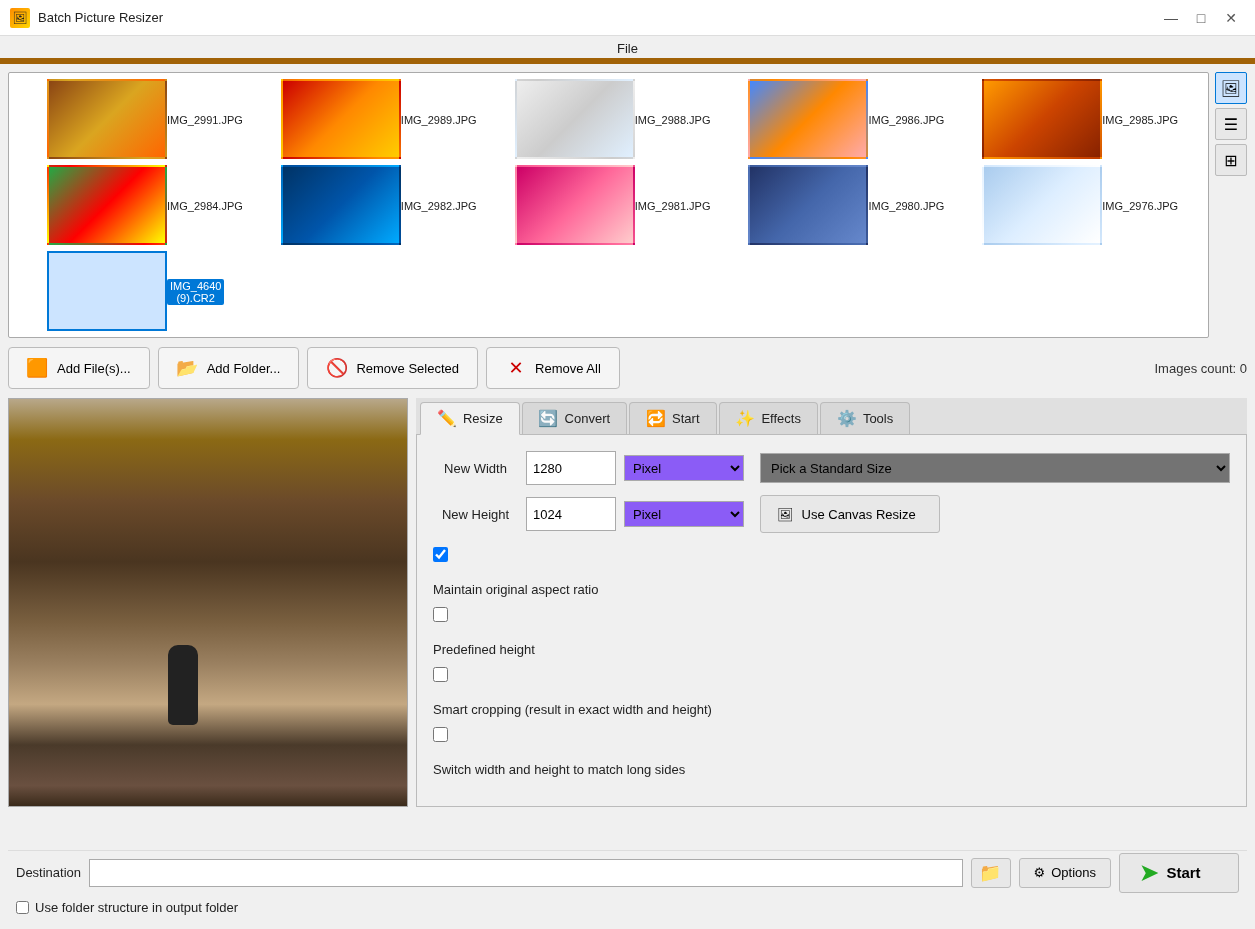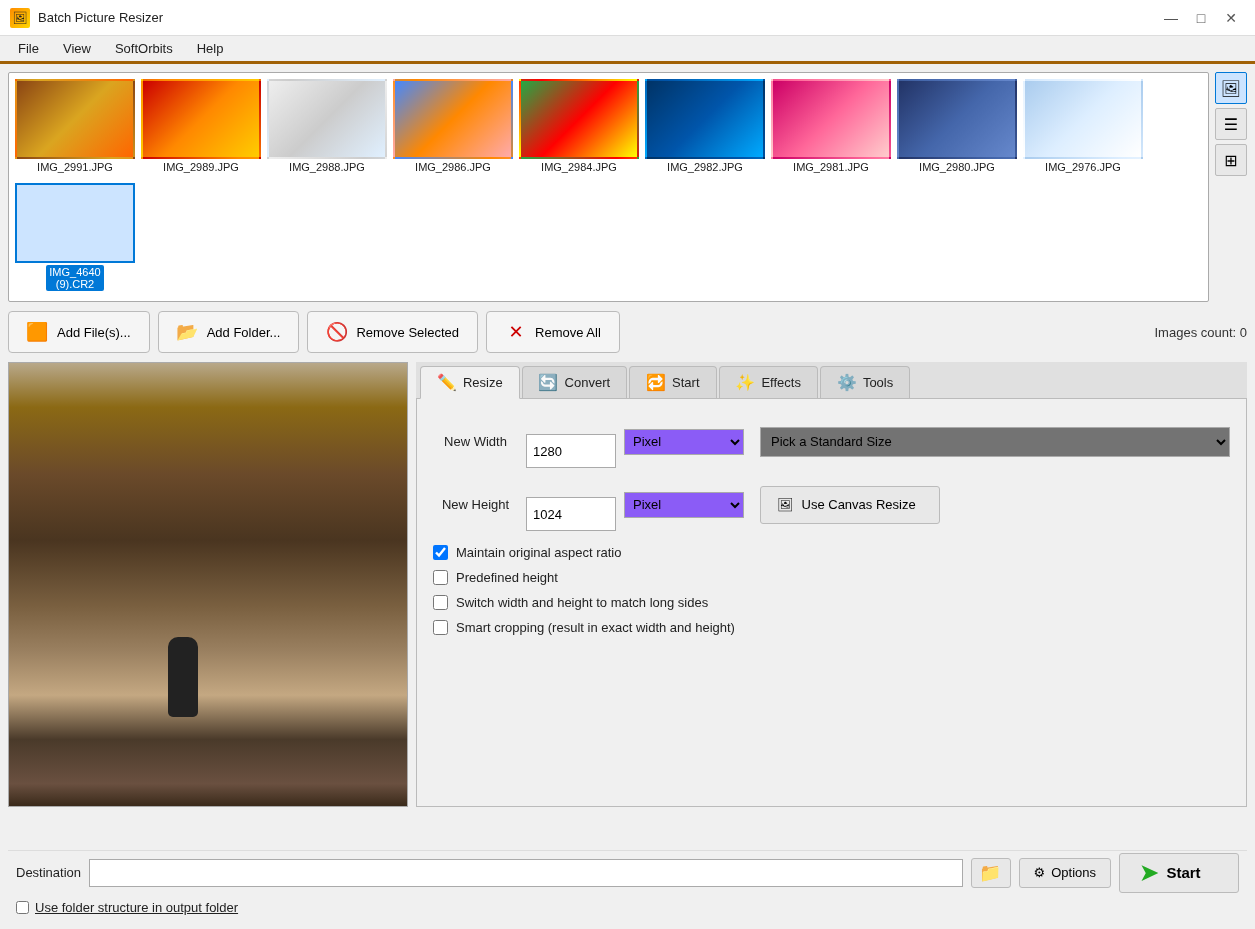--- a/index.html
+++ b/index.html
@@ -58,24 +58,26 @@
       align-items: center;
       justify-content: center;
       font-size: 14px;
       color: #555;
     }
 
     
     .menubar {
       background: #f0f0f0;
       display: flex;
+      align-items: center;
       padding: 2px 8px;
       gap: 4px;
-      border-bottom: 3px solid #a16207;
+      border-bottom: 6px solid #a16207;
       height: 28px;
+      flex-direction: column;
     }
     .menubar-item {
       padding: 3px 10px;
       cursor: pointer;
       border-radius: 3px;
       font-size: 13px;
     }
 
     
     .main {
@@ -94,23 +96,24 @@
       border-radius: 2px;
       padding: 6px;
       display: flex;
       flex-wrap: wrap;
       gap: 6px;
       min-height: 230px;
       position: relative;
     }
     .gallery-item {
       display: flex;
-      flex-direction: column;
-      align-items: center;
-      cursor: pointer;
+      flex-direction: row;
+      align-items: center;
+      cursor: pointer;
+      margin-left: 32px;
     }
     .gallery-thumb {
       width: 120px;
       height: 80px;
       object-fit: cover;
       background: #888;
       border: 2px solid transparent;
       overflow: hidden;
       display: flex;
       align-items: center;
@@ -284,21 +287,20 @@
       text-align: center;
       font-size: 13px;
     }
     .form-input {
       width: 90px;
       height: 26px;
       border: 1px solid #aaa;
       padding: 16px 6px;
       font-size: 13px;
       background: #fff;
-      margin-top: 19px;
     }
     .form-select {
       width: 120px;
       height: 26px;
       border: 1px solid #aaa;
       padding: 2px 4px;
       font-size: 13px;
       background: #8b5cf6;
     }
     .standard-size-select {
@@ -306,23 +308,24 @@
       height: 30px;
       border: 1px solid #aaa;
       padding: 2px 6px;
       font-size: 13px;
       background: #737373;
     }
 
     
     .checkbox-row {
       display: flex;
-      align-items: center;
-      gap: 8px;
+      align-items: flex-start;
+      gap: 20px;
       margin-bottom: 10px;
+      flex-direction: column;
     }
     .checkbox-row input[type=checkbox] {
       width: 15px;
       height: 15px;
       cursor: pointer;
     }
     .checkbox-label {
       font-size: 13px;
       cursor: pointer;
     }
@@ -389,21 +392,20 @@
       height: 30px;
     }
 
     
     .folder-bar {
       display: flex;
       align-items: center;
       gap: 6px;
       padding: 2px 8px 6px;
       background: #f0f0f0;
-      text-decoration: underline;
     }
 
     
     .start-btn {
       display: flex;
       align-items: center;
       gap: 8px;
       padding: 6px 20px;
       background: #e8e8e8;
       border: 1px solid #bbb;
@@ -462,20 +464,24 @@
         <div class="gallery-thumb thumb-2"></div>
         <div class="gallery-label">IMG_2989.JPG</div>
       </div>
       <div class="gallery-item">
         <div class="gallery-thumb thumb-3"></div>
         <div class="gallery-label">IMG_2988.JPG</div>
       </div>
       <div class="gallery-item">
         <div class="gallery-thumb thumb-4"></div>
         <div class="gallery-label">IMG_2986.JPG</div>
+      </div>
+      <div class="gallery-item">
+        <div class="gallery-thumb thumb-5"></div>
+        <div class="gallery-label">IMG_2985.JPG</div>
       </div>
       <div class="gallery-item">
         <div class="gallery-thumb thumb-6"></div>
         <div class="gallery-label">IMG_2984.JPG</div>
       </div>
       <div class="gallery-item">
         <div class="gallery-thumb thumb-7"></div>
         <div class="gallery-label">IMG_2982.JPG</div>
       </div>
       <div class="gallery-item">
@@ -606,26 +612,26 @@
 
         <div class="checkbox-row">
           <input type="checkbox" checked="" id="cb-maintain" style="">
           <label class="checkbox-label" for="cb-maintain">Maintain original aspect ratio</label>
         </div>
         <div class="checkbox-row">
           <input type="checkbox" id="cb-predefined" style="">
           <label class="checkbox-label" for="cb-predefined">Predefined height</label>
         </div>
         <div class="checkbox-row">
+          <input type="checkbox" id="cb-smart" style="">
+          <label class="checkbox-label" for="cb-smart">Smart cropping (result in exact width and height)</label>
+        </div>
+        <div class="checkbox-row">
           <input type="checkbox" id="cb-switch" style="">
           <label class="checkbox-label" for="cb-switch">Switch width and height to match long sides</label>
-        </div>
-        <div class="checkbox-row">
-          <input type="checkbox" id="cb-smart" style="">
-          <label class="checkbox-label" for="cb-smart">Smart cropping (result in exact width and height)</label>
         </div>
       </div>
     </div>
   </div>
 
   <div style="display:flex;flex-direction:column;gap:4px;margin-top:37px;">
     <div class="bottom-bar">
       <span class="destination-label">Destination</span>
       <input class="destination-input" type="text" placeholder="" style="">
       <button class="browse-btn">

